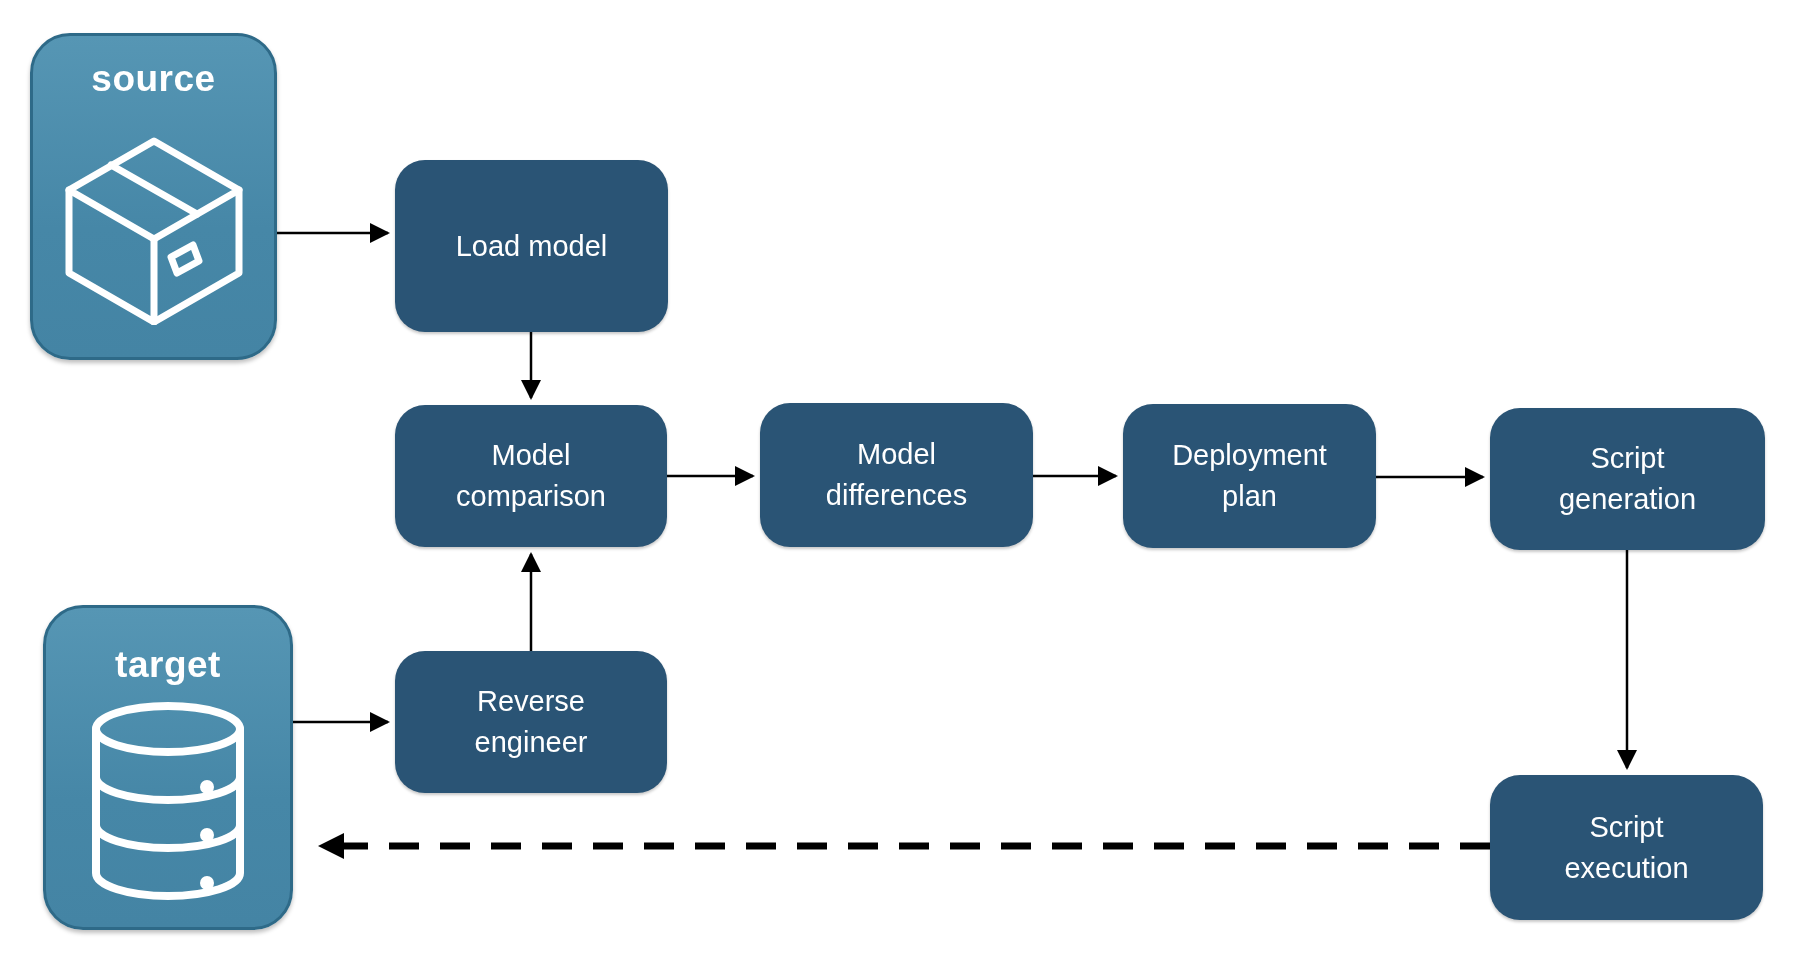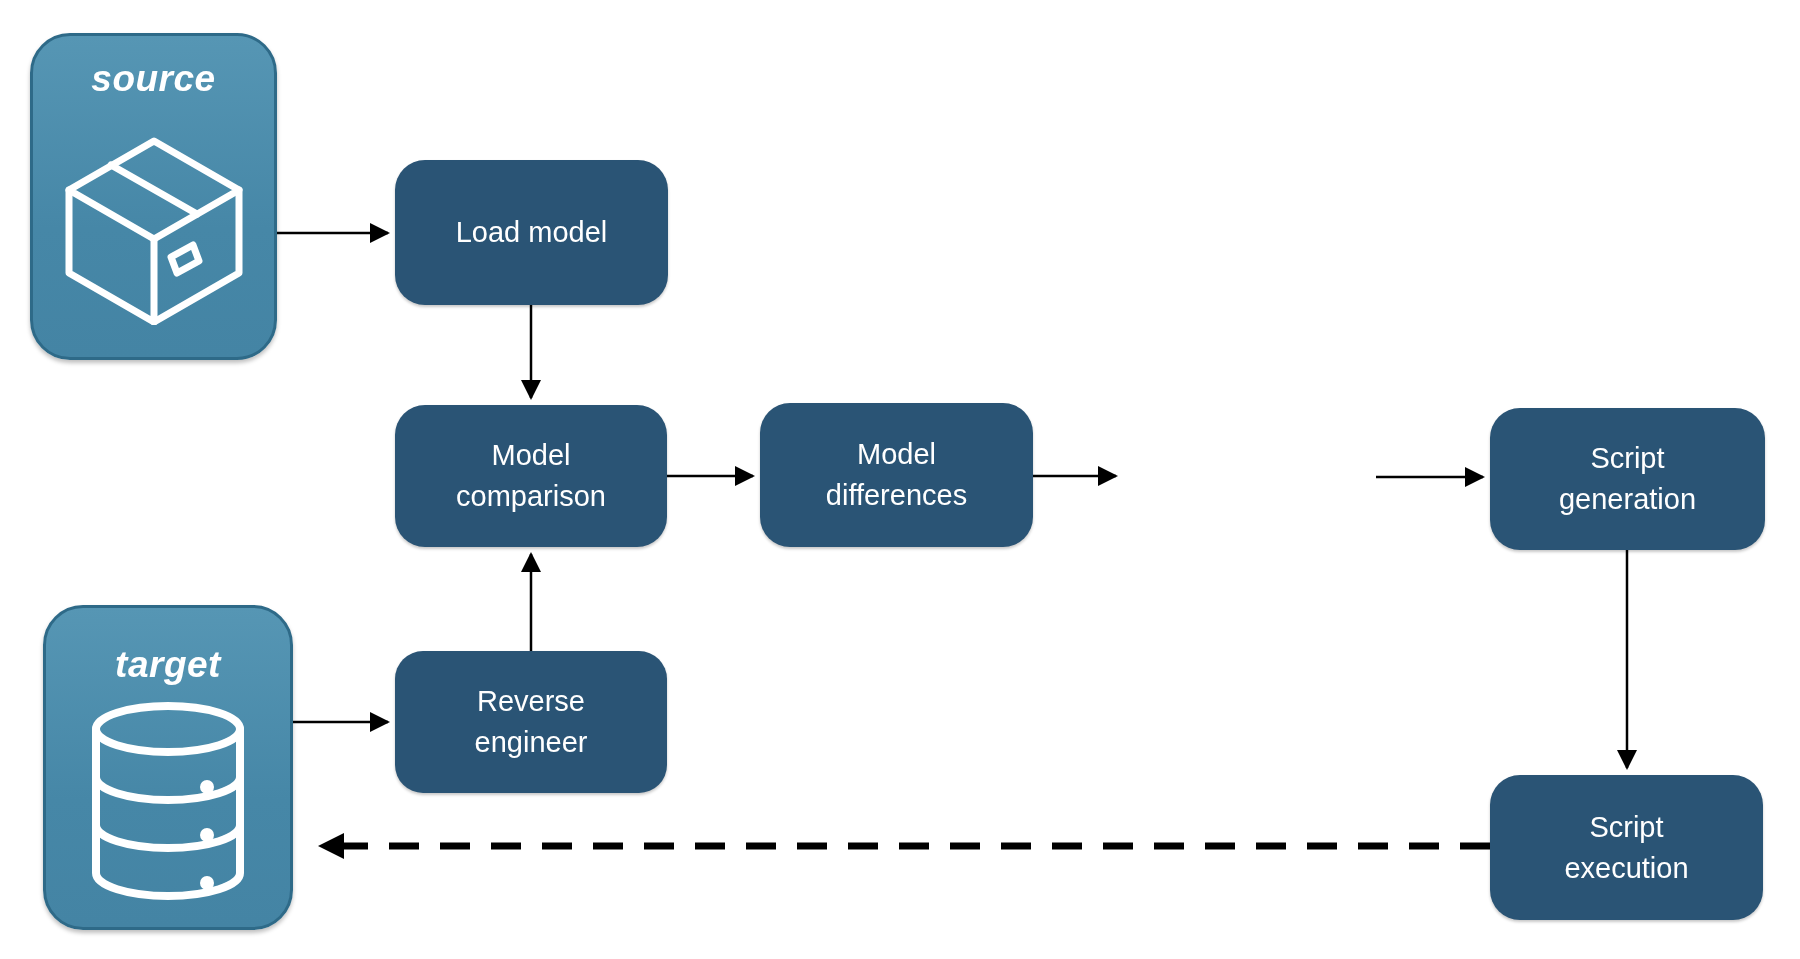--- a/index.html
+++ b/index.html
@@ -30,26 +30,26 @@
     align-items: center;
     justify-content: center;
     text-align: center;
     color: #ffffff;
     font-size: 29px;
     line-height: 1.4;
     box-shadow: 0 2px 3px rgba(0,0,0,0.22);
   }
   .node .lbl { white-space: pre-line; }
 
-  #load-model        { left: 395px;  top: 160px; width: 273px; height: 145px; }
+  #load-model        { left: 395px;  top: 160px; width: 273px; height: 172px; }
   #model-comparison  { left: 395px;  top: 405px; width: 272px; height: 142px; }
   #model-differences { left: 760px;  top: 403px; width: 273px; height: 144px; }
   #deployment-plan   { left: 1123px; top: 404px; width: 253px; height: 144px; }
   #script-generation { left: 1490px; top: 408px; width: 275px; height: 142px; }
-  #reverse-engineer  { left: 395px;  top: 651px; width: 272px; height: 142px; border-radius: 28px; }
+  #reverse-engineer  { left: 395px;  top: 651px; width: 272px; height: 142px; }
   #script-execution  { left: 1490px; top: 775px; width: 273px; height: 145px; }
 
   
   .entity {
     position: absolute;
     background: linear-gradient(180deg, #539306 0%, #4a89a8 0%); 
     background: linear-gradient(180deg, #5696b4 0%, #4687a7 60%, #4484a4 100%);
     border: 3px solid #2e6a88;
     border-radius: 40px;
     display: flex;
@@ -60,21 +60,20 @@
   }
   #source-box { left: 30px; top: 33px;  width: 247px; height: 327px; }
   #target-box { left: 43px; top: 605px; width: 250px; height: 325px; }
 
   .entity .entity-label {
     color: #ffffff;
     font-weight: bold;
     font-size: 37px;
     letter-spacing: 0.5px;
     margin-top: 22px;
-    font-style: italic;
   }
   #target-box .entity-label { margin-top: 36px; }
   .entity .icon-wrap {
     flex: 1;
     display: flex;
     align-items: center;
     justify-content: center;
     width: 100%;
   }
 </style>
@@ -162,20 +161,24 @@
   <div class="node" id="model-comparison">
     <span class="lbl">Model
 comparison</span>
   </div>
 
   <div class="node" id="model-differences">
     <span class="lbl">Model
 differences</span>
   </div>
 
+  <div class="node" id="deployment-plan">
+    <span class="lbl">Deployment
+plan</span>
+  </div>
 
   <div class="node" id="script-generation">
     <span class="lbl">Script
 generation</span>
   </div>
 
   <div class="node" id="reverse-engineer">
     <span class="lbl">Reverse
 engineer</span>
   </div>

